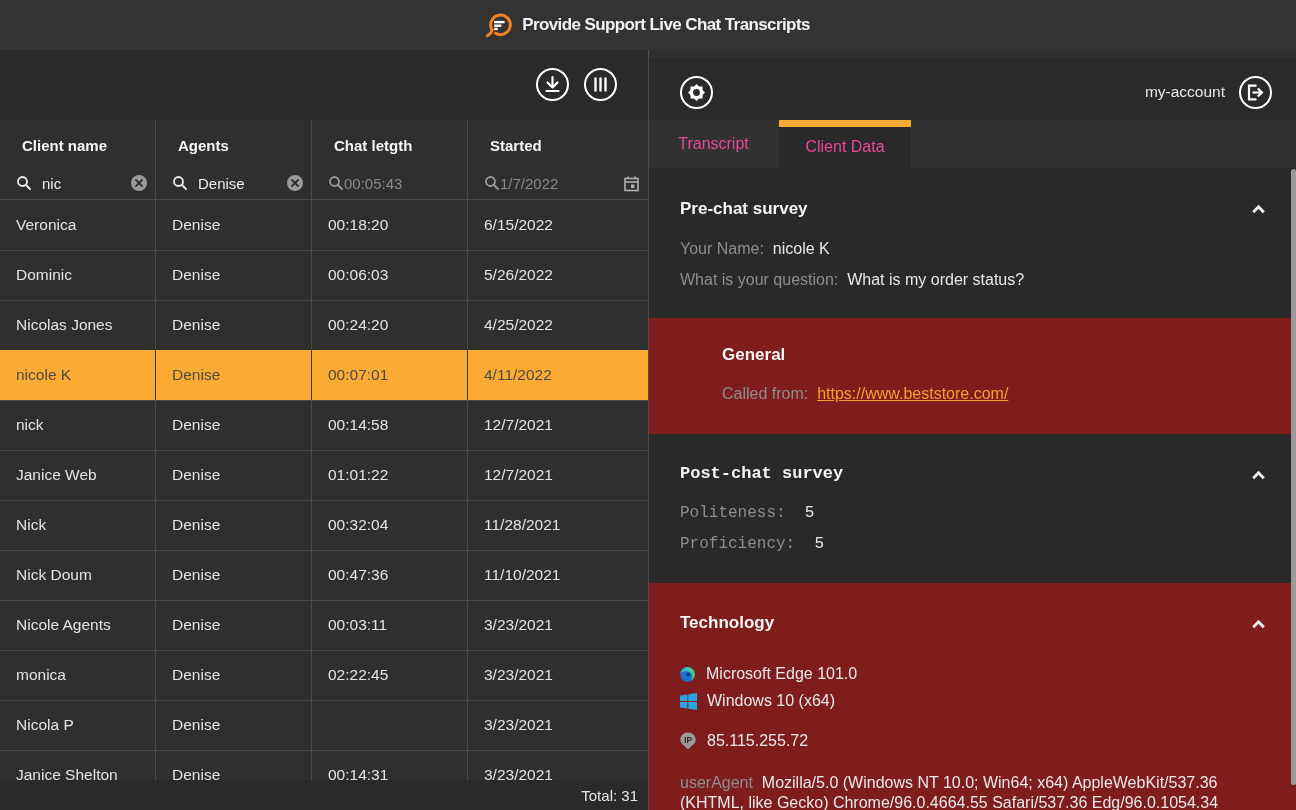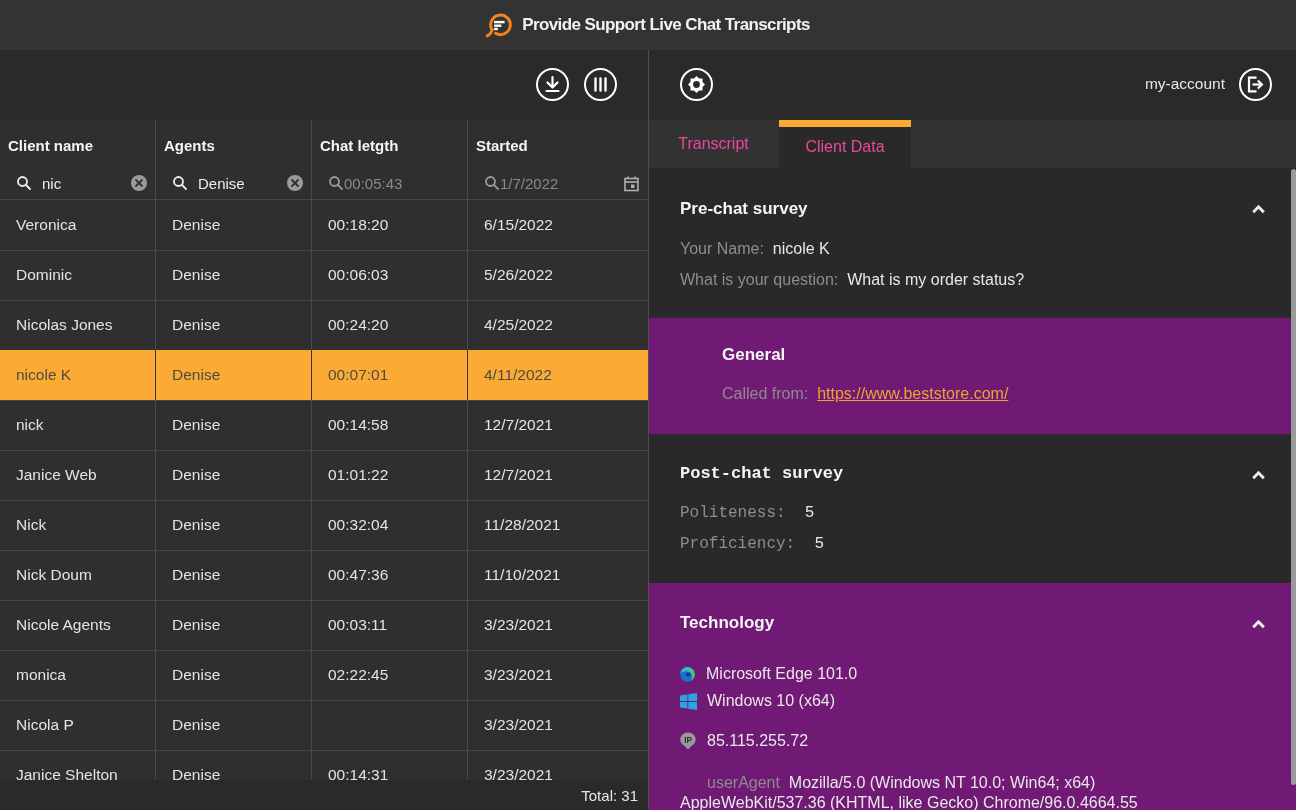--- a/index.html
+++ b/index.html
@@ -7,30 +7,30 @@
 body { background:#2f2f2f; font-family:"Liberation Sans",sans-serif; position:relative; }
 .abs { position:absolute; }
 
 
 #hdr { left:0; top:0; width:1296px; height:50px; background:#333333;
   display:flex; align-items:center; justify-content:center; }
 #hdr .ttl { color:#f2f2f2; font-size:17px; font-weight:bold; letter-spacing:-0.6px; margin-left:7px; }
 
 
 #ltb { left:0; top:50px; width:648px; height:70px; background:#2a2a2a; }
-#rtb { left:648px; top:50px; width:648px; height:70px; background:#2a2a2a; }
+#rtb { left:648px; top:58px; width:648px; height:70px; background:#2a2a2a; }
 .cbtn { position:absolute; width:33px; height:33px; border:2px solid #fff; border-radius:50%; top:18px; }
 #rtb .acct { position:absolute; right:71px; top:25px; color:#e8e8e8; font-size:15.5px; }
 
 
 #tbl { left:0; top:120px; width:648px; height:660px; background:#2f2f2f; overflow:hidden; }
 .vline { position:absolute; top:0; width:1px; height:660px; background:#4a4a4a; }
 .hl { position:absolute; left:0; width:648px; height:1px; background:#474747; }
 .th { position:absolute; top:0; height:50px; color:#f5f5f5; font-weight:bold; font-size:15px;
-  display:flex; align-items:center; padding-left:8px; }
+  display:flex; align-items:center; padding-left:22px; }
 .fr { position:absolute; top:46px; height:34px; display:flex; align-items:center; padding-left:16px; }
 .fr .txt { color:#eee; font-size:15px; margin-left:10px; }
 .fr .ph { color:#8a8a8a; font-size:15px; }
 .row { position:absolute; left:0; width:648px; height:50px; }
 .cell { position:absolute; top:0; height:50px; display:flex; align-items:center;
   padding-left:16px; color:#e4e4e4; font-size:15.5px; }
 .c0 { left:0; width:155px; } .c1 { left:156px; width:156px; } .c2 { left:312px; width:155px; } .c3 { left:468px; width:180px; }
 .row.sel { background:#fbab34; }
 .row.sel .cell { color:#4c4c44; }
 #lfoot { left:0; top:780px; width:648px; height:30px; background:#2a2a2a;
@@ -38,34 +38,34 @@
   color:#e8e8e8; font-size:15px; }
 
 
 #tabs { left:648px; top:120px; width:648px; height:48px; background:#323232; }
 .tab { position:absolute; top:0; height:48px; display:flex; align-items:center; justify-content:center;
   color:#ec4899; font-size:16px; }
 #tab1 { left:0; width:131px; }
 #tab2 { left:131px; width:132px; background:#292929; border-top:7px solid #fbab34; padding-bottom:2px; }
 
 
-#content { left:648px; top:168px; width:648px; height:642px; background:#701a75; }
+#content { left:648px; top:168px; width:648px; height:642px; background:#7f1d1d; }
 .sec { position:absolute; left:0; width:648px; }
 .sec.dark { background:#292929; }
 .sec h3 { position:absolute; left:32px; color:#f5f5f5; font-size:17px; font-weight:bold; }
 .kv { position:absolute; left:32px; font-size:16px; color:#e8e8e8; }
 .kv .lb { color:#8d8d8d; }
 .chev { position:absolute; left:604px; width:13px; height:14px; }
 .lnk { color:#efa32f; text-decoration:underline; }
 
 
 .trow { position:absolute; left:32px; font-size:16px; color:#e8e8e8; display:flex; align-items:center; }
 
 #ua { position:absolute; left:32px; width:545px; font-size:16px; line-height:20px; color:#e8e8e8; }
-#ua .lb { color:#8d8d8d;margin-left:27px; }
+#ua .lb { color:#8d8d8d; }
 
 
 #sbar { left:1291px; top:169px; width:5px; height:616px; background:#9a9a9a; border-radius:3px; }
 </style>
 </head>
 <body>
 
 <div id="hdr" class="abs">
   <svg width="29" height="29" viewBox="0 0 29 29">
     <path d="M 9.6 22.3 A 9.8 9.8 0 1 0 6.0 18.7" fill="none" stroke="#f58220" stroke-width="3" stroke-linecap="round"></path>

